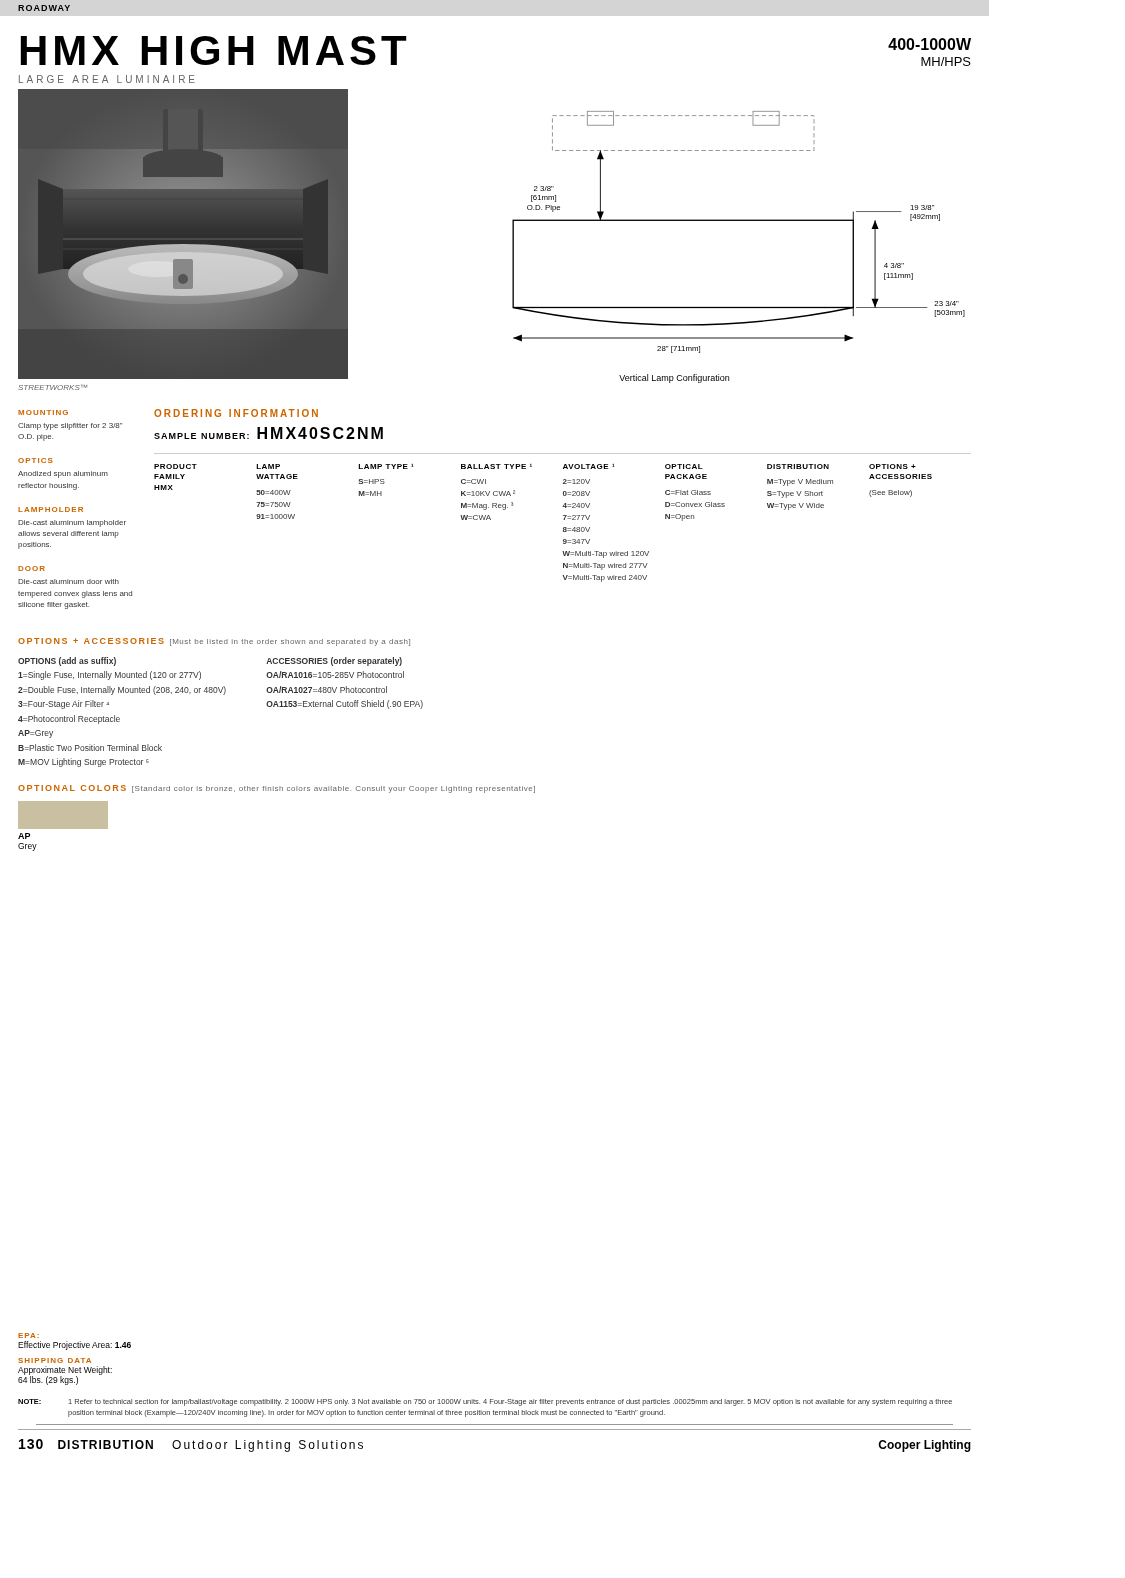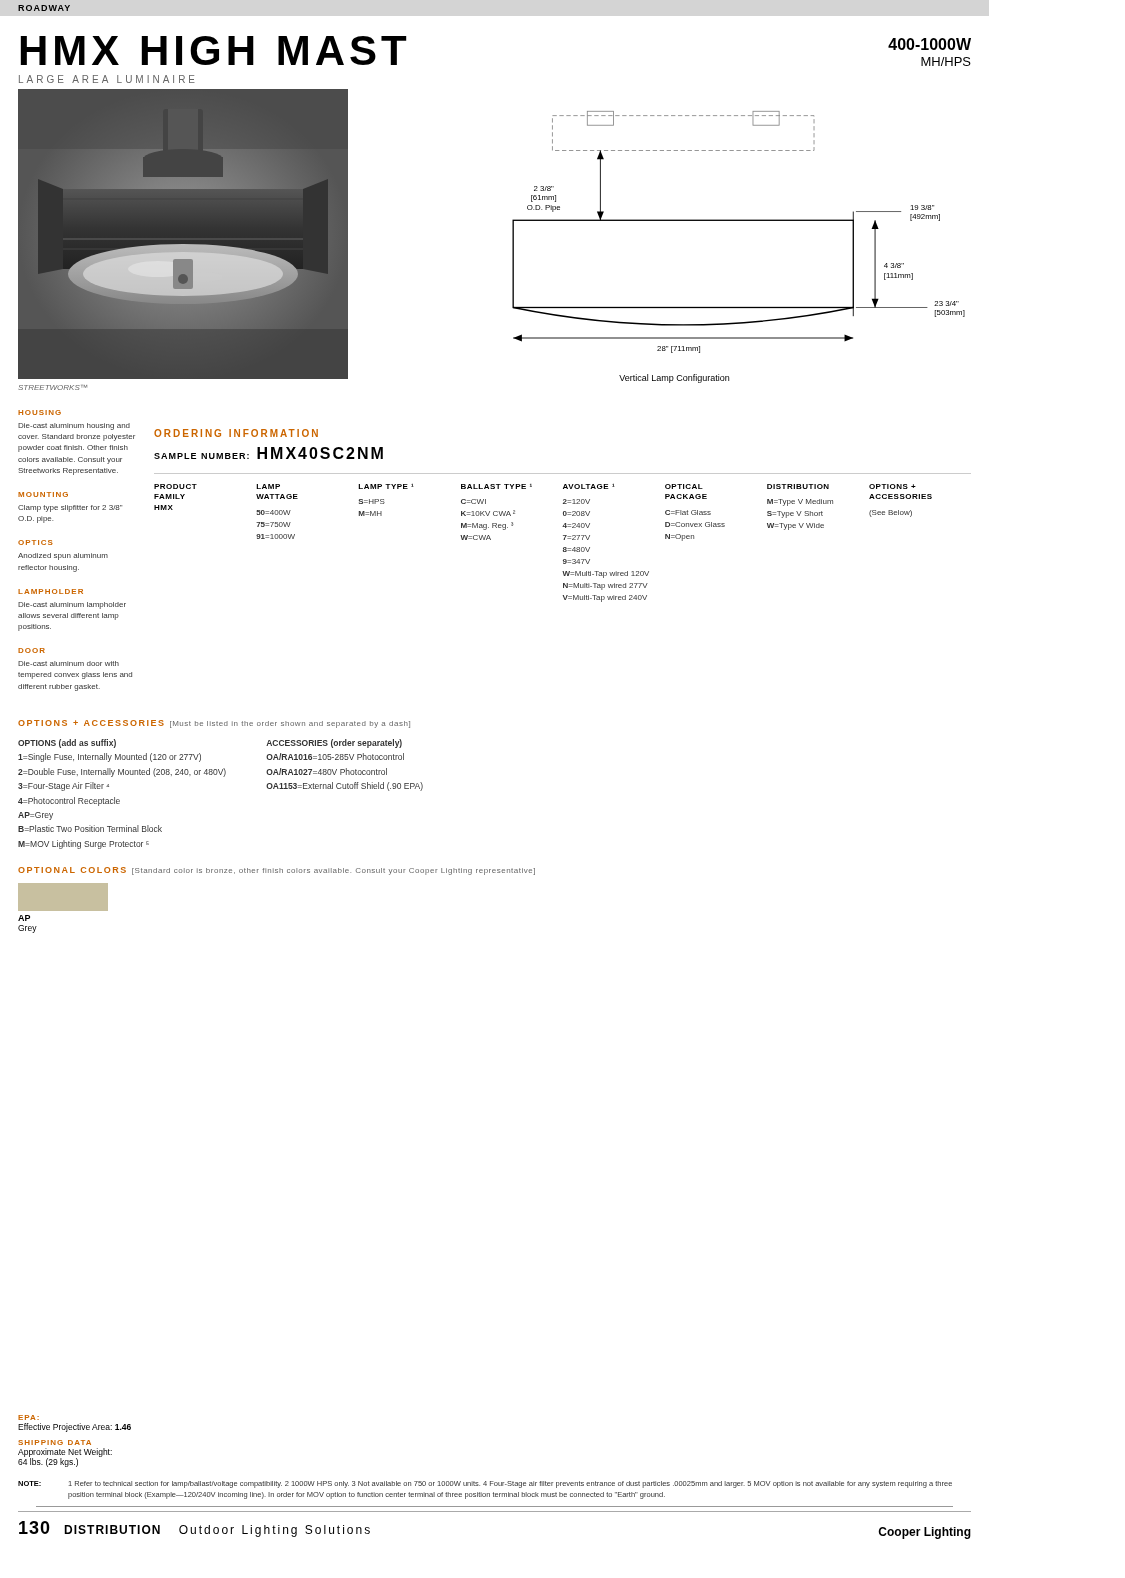--- a/index.html
+++ b/index.html
@@ -125,21 +125,20 @@
     }
     .spec-block-text {
       font-size: 8px;
       color: #333;
       line-height: 1.4;
     }
     
     .ordering-section {
       flex: 1;
       padding-left: 16px;
-      margin-top: 20px;
     }
     .ordering-title {
       font-size: 10px;
       font-weight: bold;
       letter-spacing: 2px;
       color: #cc6600;
       margin-bottom: 6px;
     }
     .sample-number-row {
       display: flex;
@@ -280,21 +279,21 @@
       border-top: 1px solid #aaa;
       padding-top: 6px;
       margin-top: 4px;
     }
     .bottom-left {
       font-size: 12px;
       font-weight: bold;
       letter-spacing: 1px;
     }
     .bottom-left span.num {
-      font-size: 18px;
+      font-size: 14px;
     }
     .bottom-left span.thin {
       font-weight: normal;
       letter-spacing: 2px;
     }
     .bottom-right {
       font-size: 12px;
       font-weight: bold;
     }
     .note-section {
@@ -451,38 +450,34 @@
         </svg>
         <div class="diagram-caption">Vertical Lamp Configuration</div>
       </div>
     </div>
   </div>
 
   <div class="specs-section">
 
     <div class="specs-left">
       <div class="spec-block">
-        <div class="spec-block-title">HOUSING</div>
-        <div class="spec-block-text">Die-cast aluminum housing and cover. Standard bronze polyester powder coat finish. Other finish colors available. Consult your Streetworks Representative.</div>
-      </div>
-      <div class="spec-block">
         <div class="spec-block-title">MOUNTING</div>
         <div class="spec-block-text">Clamp type slipfitter for 2 3/8" O.D. pipe.</div>
       </div>
       <div class="spec-block">
         <div class="spec-block-title">OPTICS</div>
         <div class="spec-block-text">Anodized spun aluminum reflector housing.</div>
       </div>
       <div class="spec-block">
         <div class="spec-block-title">LAMPHOLDER</div>
         <div class="spec-block-text">Die-cast aluminum lampholder allows several different lamp positions.</div>
       </div>
       <div class="spec-block">
         <div class="spec-block-title">DOOR</div>
-        <div class="spec-block-text">Die-cast aluminum door with tempered convex glass lens and different rubber gasket.</div>
+        <div class="spec-block-text">Die-cast aluminum door with tempered convex glass lens and silicone filter gasket.</div>
       </div>
     </div>
 
     <div class="ordering-section">
       <div class="ordering-title">ORDERING INFORMATION</div>
       <div class="sample-number-row">
         <span class="sample-label">SAMPLE NUMBER:</span>
         <span class="sample-value">HMX40SC2NM</span>
       </div>
       <div class="ordering-table" id="ordering-table-container">

